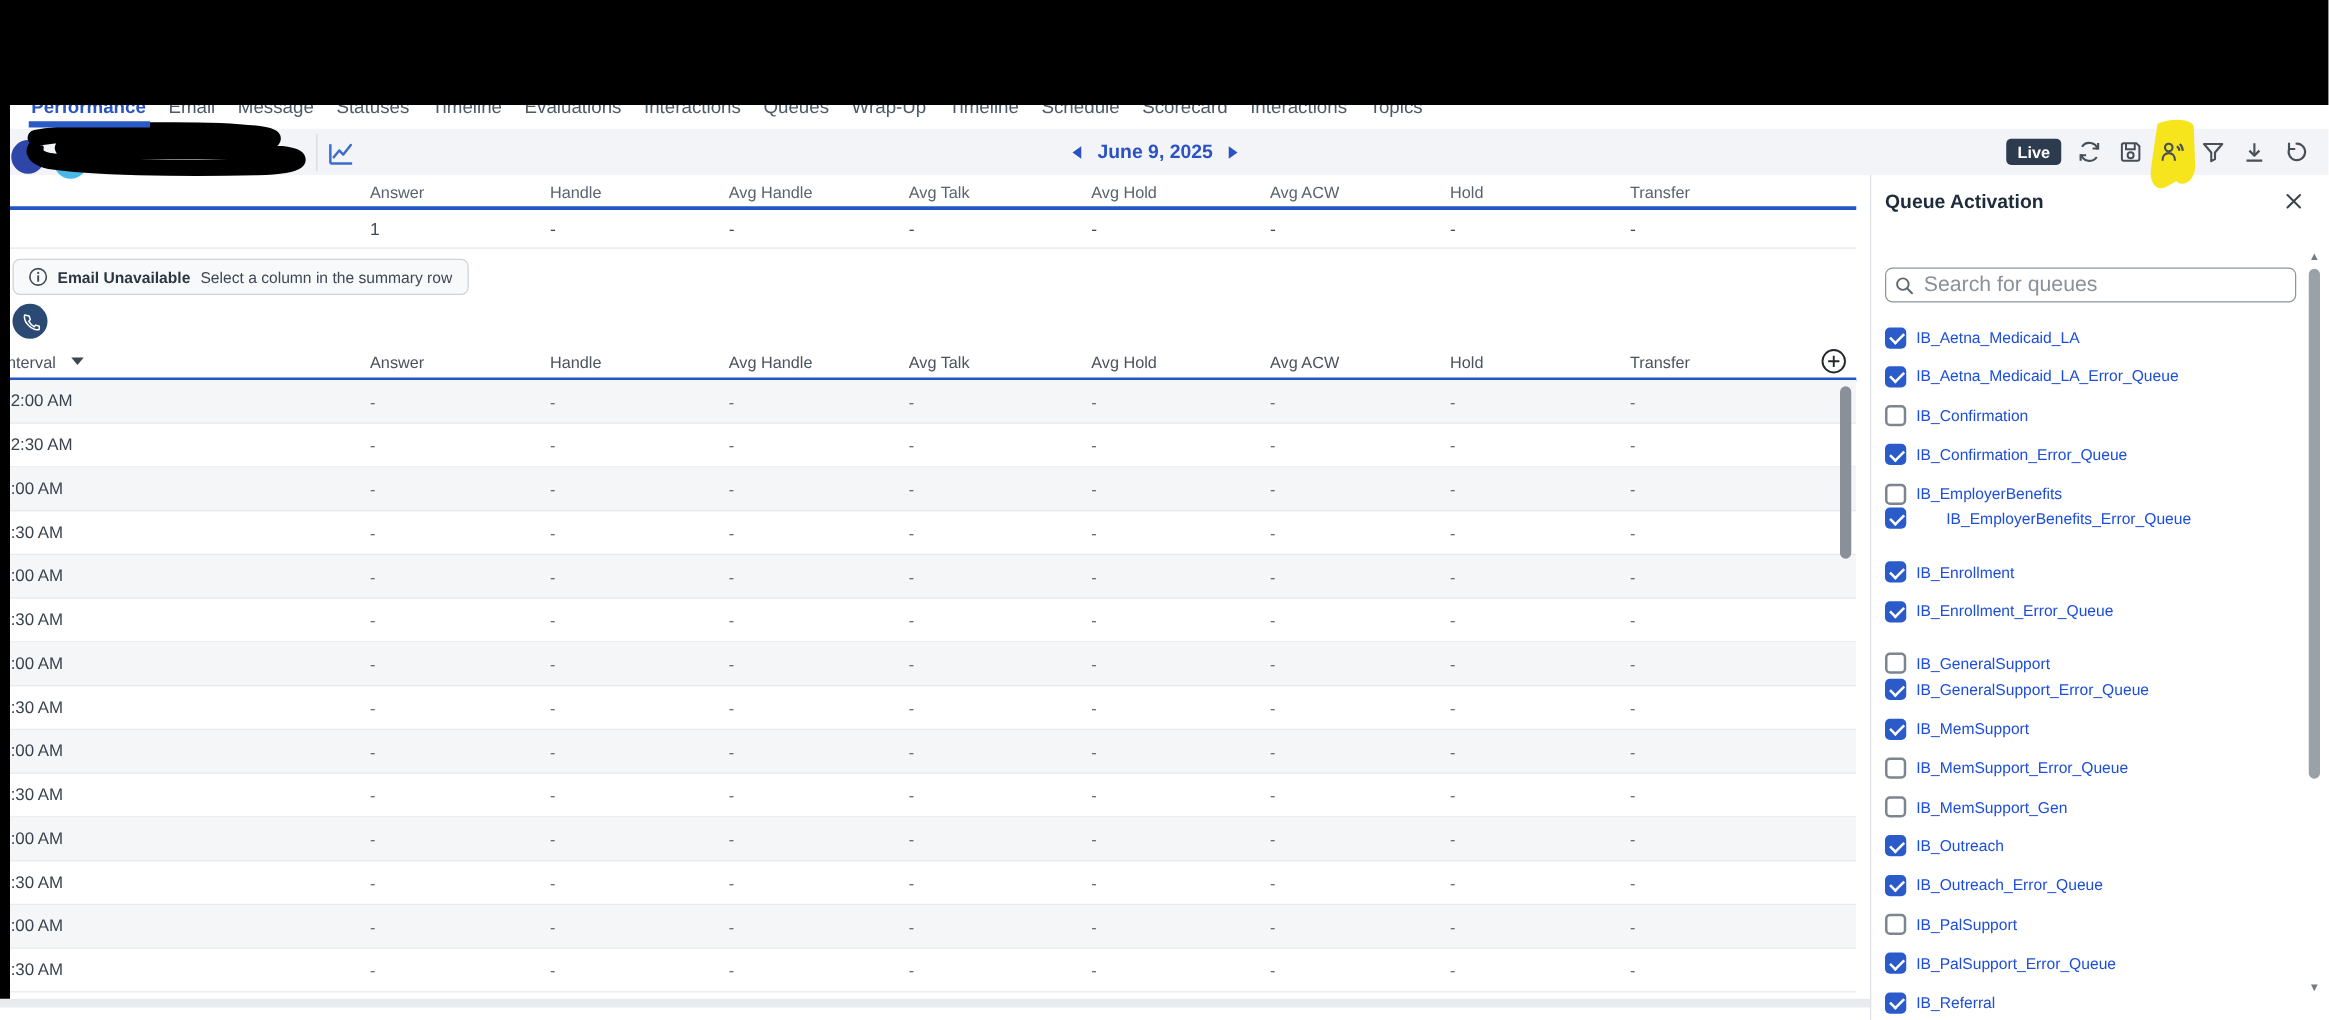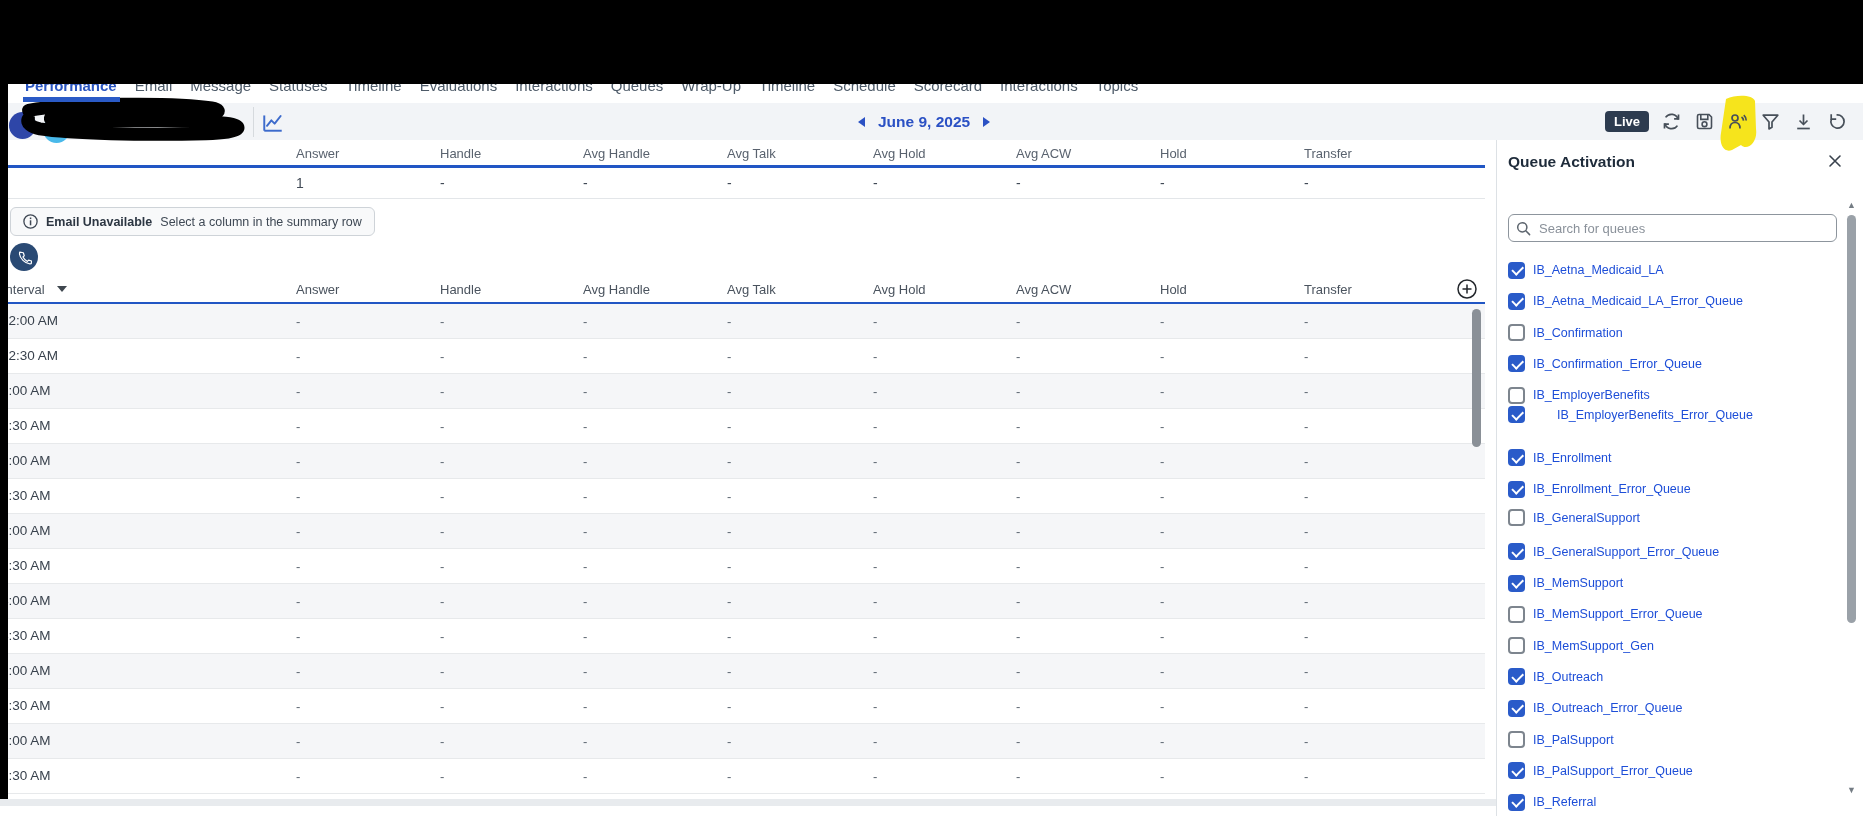--- a/index.html
+++ b/index.html
@@ -66,21 +66,21 @@
   .int-row .col-cell{top:10px;font-size:13px;color:#5d6772;}
   .table-scrollbar{left:1472px;top:309px;width:9px;height:138px;background:#8a9097;border-radius:4.5px;cursor:pointer;}
   .bottom-strip{left:0;top:799px;width:1496px;height:7px;background:#e8ebee;}
 
   
   .panel{left:1496px;top:140px;width:367px;height:676px;background:#fff;border-left:1px solid #dde1e5;}
   .panel-title{position:absolute;left:11px;top:13px;font-size:15.5px;font-weight:bold;color:#1e2b3a;}
   .panel-close{position:absolute;left:329px;top:12px;width:18px;height:18px;cursor:pointer;}
   .search-box{position:absolute;left:11px;top:74px;width:329px;height:28px;border:1.4px solid #8d959d;
               border-radius:6px;background:#fff;display:flex;align-items:center;box-sizing:border-box;padding-left:7px;gap:6px;}
-  .search-box input{border:none;outline:none;flex:1;font-size:13px;color:#343d47;background:transparent;
+  .search-box input{border:none;outline:none;flex:1;font-size:17px;color:#343d47;background:transparent;
                     font-family:"Liberation Sans",sans-serif;}
   .search-box input::placeholder{color:#8a919a;}
   .queue-item{position:absolute;left:11px;display:flex;align-items:center;gap:8px;cursor:pointer;}
   .cb{width:17px;height:17px;border-radius:4px;box-sizing:border-box;position:relative;flex:0 0 auto;}
   .cb.off{border:2px solid #7d858e;background:#fff;}
   .cb.on{background:#2a5bc9;}
   .cb.on::after{content:"";position:absolute;left:3.5px;top:4.5px;width:9px;height:4.5px;
                 border-left:2px solid #fff;border-bottom:2px solid #fff;transform:rotate(-45deg);}
   .queue-label{font-size:12.5px;color:#1d4ed8;white-space:nowrap;}
   .panel-scroll-up,.panel-scroll-down{position:absolute;left:350px;width:12px;height:10px;font-size:9px;
@@ -440,21 +440,21 @@
           <span class="queue-label">IB_EmployerBenefits_Error_Queue</span>
         </div>
         <div class="queue-item" style="top: 309.3px;">
           <span class="cb on"></span>
           <span class="queue-label">IB_Enrollment</span>
         </div>
         <div class="queue-item" style="top: 340.6px;">
           <span class="cb on"></span>
           <span class="queue-label">IB_Enrollment_Error_Queue</span>
         </div>
-        <div class="queue-item" style="top: 369px;">
+        <div class="queue-item" style="top: 382px;">
           <span class="cb off"></span>
           <span class="queue-label">IB_GeneralSupport</span>
         </div>
         <div class="queue-item" style="top: 403.2px;">
           <span class="cb on"></span>
           <span class="queue-label">IB_GeneralSupport_Error_Queue</span>
         </div>
         <div class="queue-item" style="top: 434.5px;">
           <span class="cb on"></span>
           <span class="queue-label">IB_MemSupport</span>

